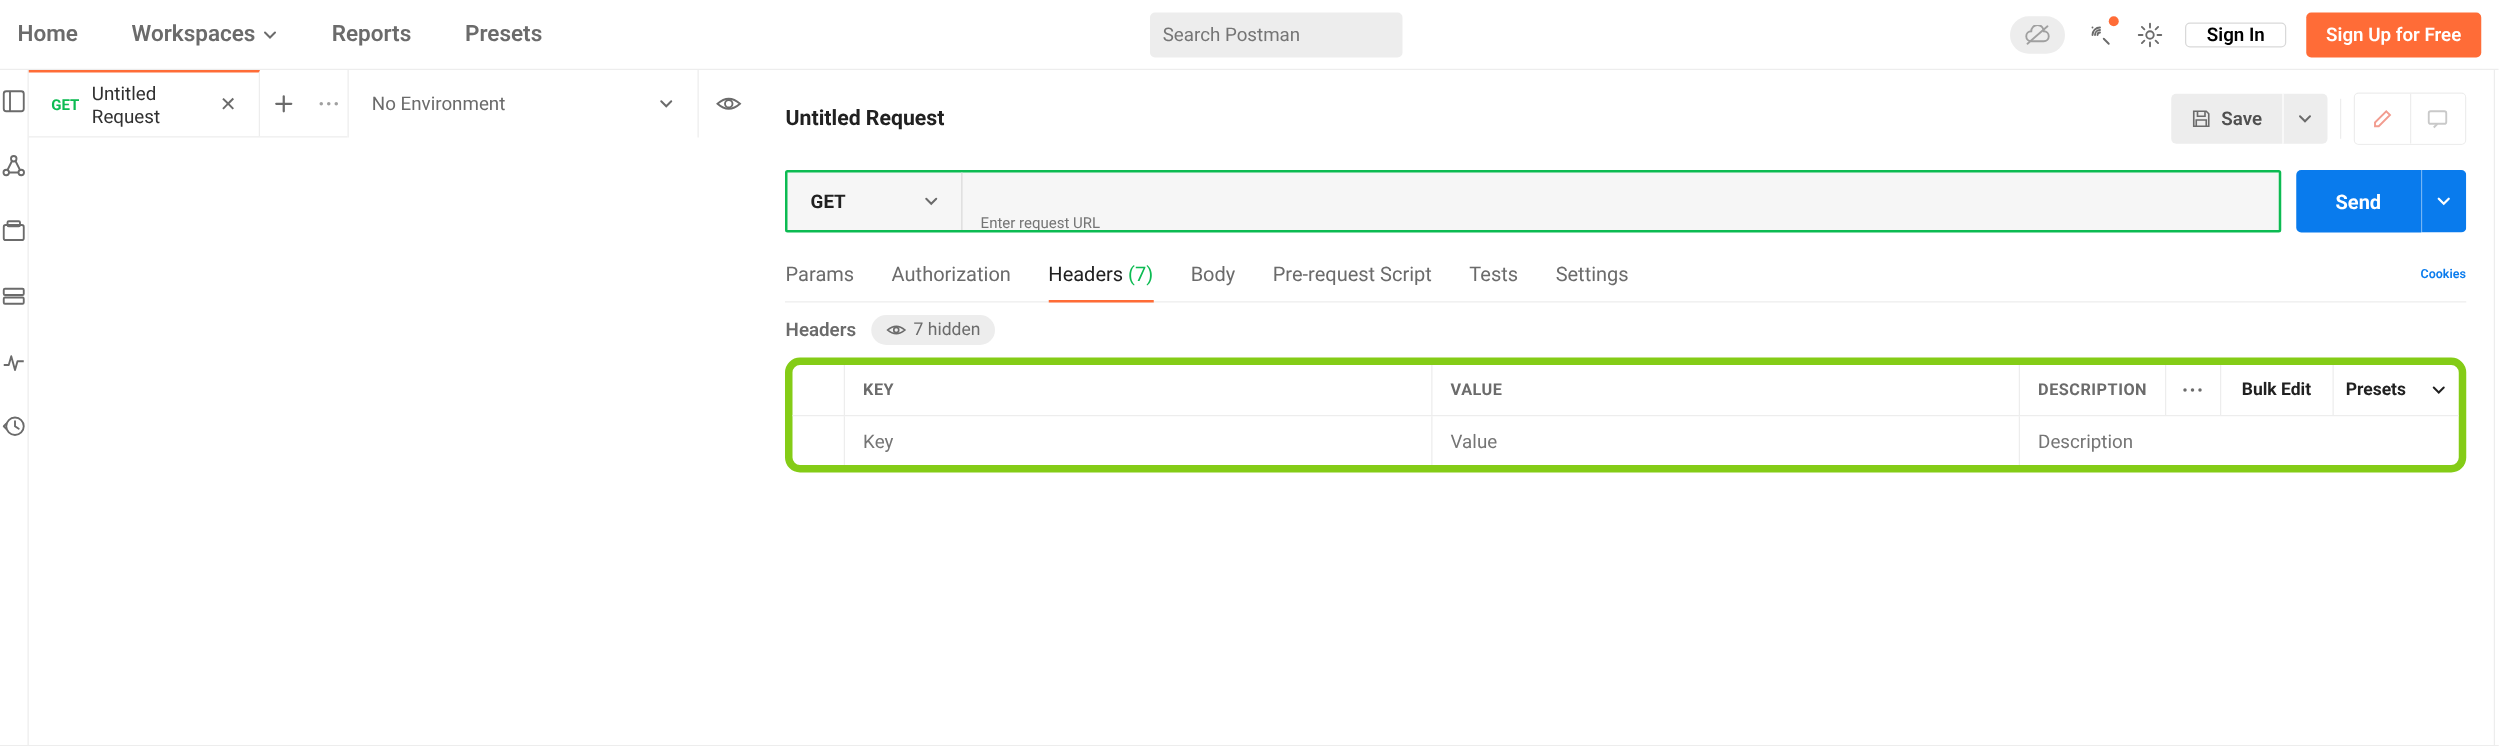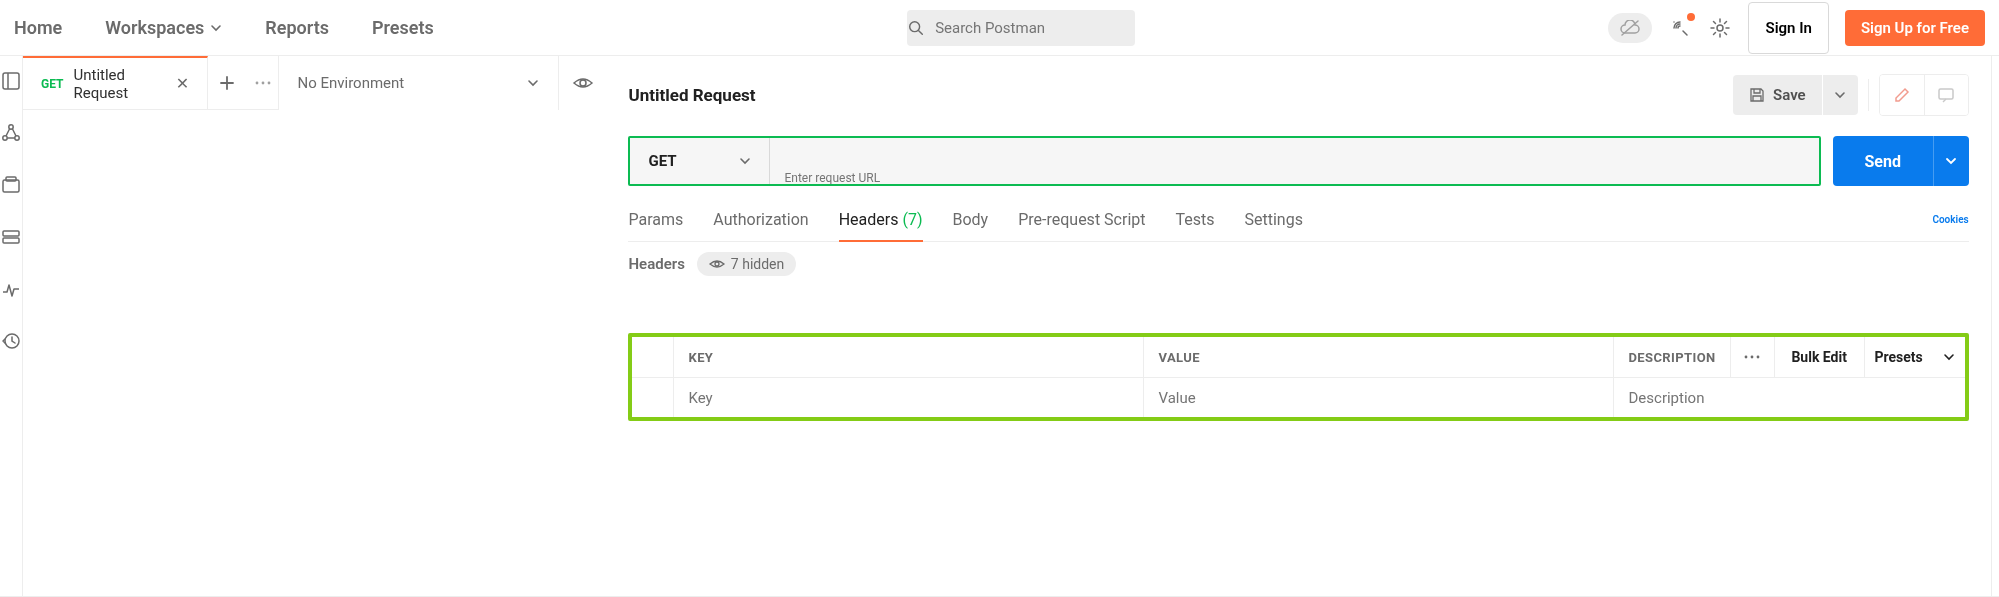--- a/index.html
+++ b/index.html
@@ -4,28 +4,28 @@
 <style>
 * { box-sizing: border-box; margin: 0; padding: 0; font-family: -apple-system, BlinkMacSystemFont, "Segoe UI", Roboto, sans-serif; }
 body { background: #fff; color: #212121; width: 1999px; height: 597px; overflow: hidden; }
 
 
 .topnav { display: flex; align-items: center; height: 56px; border-bottom: 1px solid #ededed; padding: 0 14px; }
 .topnav-left { display: flex; align-items: center; gap: 43px; }
 .nav-item { font-size: 18px; color: #6b6b6b; font-weight: 600; cursor: pointer; display: flex; align-items: center; gap: 6px; }
 .chev-down { width: 12px; height: 12px; }
 .topnav-center { flex:1; display:flex; justify-content:center; }
-.search-wrap { width: 228px; height: 36px; background:#ededed; border-radius:4px; display:flex; align-items:center; gap:10px; padding:0 0; color:#6b6b6b; font-size:15px; }
+.search-wrap { width: 202px; height: 36px; background:#ededed; border-radius:4px; display:flex; align-items:center; gap:10px; padding:0 0; color:#6b6b6b; font-size:15px; }
 .search-wrap svg { width:18px; height:18px; }
 .search-input { border:none; background:transparent; flex:1; font-size:15px; color:#6b6b6b; outline:none; }
 .topnav-right { display:flex; align-items:center; gap:16px; }
 .icon-pill { width:44px; height:30px; border-radius:16px; background:#ededed; display:flex; align-items:center; justify-content:center; }
 .icon-btn { width:24px; height:24px; display:flex; align-items:center; justify-content:center; color:#6b6b6b; position:relative; cursor:pointer; }
 .notif-dot { position:absolute; top:-3px; right:-3px; width:8px; height:8px; background:#ff6c37; border-radius:50%; }
-.signin-btn { height:52px; padding:0 16px; border:1px solid #d9d9d9; background:#fff; border-radius:4px; font-size:15px; font-weight:600; cursor:pointer; }
+.signin-btn { height:20px; padding:0 16px; border:1px solid #d9d9d9; background:#fff; border-radius:4px; font-size:15px; font-weight:600; cursor:pointer; }
 .signup-btn { height:36px; padding:0 16px; background:#ff6c37; color:#fff; border:none; border-radius:4px; font-size:15px; font-weight:600; cursor:pointer; }
 
 
 .workspace { display:flex; height: 54px; }
 .left-rail { width:48px; border-right:1px solid #ededed; display:flex; flex-direction:column; align-items:center; padding-top:14px; gap:30px; }
 .left-rail .rail-icon { width:22px; height:22px; color:#6b6b6b; cursor:pointer; }
 
 .tabs-area { flex:1; display:flex; align-items:center; border-bottom:1px solid #ededed; }
 .tab { height:100%; display:flex; align-items:center; gap:10px; padding:0 18px; border-right:1px solid #ededed; border-top:2px solid #ff6c37; position:relative; }
 .tab .method { color:#0cbb52; font-size:12px; font-weight:700; }
@@ -65,21 +65,21 @@
 .subtab { padding:12px 0; font-size:16px; color:#6b6b6b; cursor:pointer; position:relative; }
 .subtab.active { color:#212121; }
 .subtab.active::after { content:""; position:absolute; left:0; right:0; bottom:-1px; height:2px; background:#ff6c37; }
 .subtab .count { color:#0cbb52; }
 .cookies-link { color:#097bed; font-size:10px; font-weight:600; cursor:pointer; }
 
 .hidden-row { display:flex; align-items:center; gap:12px; padding:10px 0; }
 .hidden-label { font-size:15px; font-weight:600; color:#6b6b6b; }
 .hidden-badge { background:#ededed; border-radius:14px; padding:4px 12px; display:flex; align-items:center; gap:6px; color:#6b6b6b; font-size:14px; cursor:pointer; }
 
-.table { border:4px solid #84cc16; border-radius:2px;margin-top:47px; }
+.table { border:6px solid #84cc16; border-radius:12px; }
 .thead { display:flex; align-items:center; height:40px; }
 .th { padding:0 14px; font-size:13px; font-weight:700; color:#6b6b6b; letter-spacing:0.4px; }
 .col-check { width:42px; border-right:1px solid #ededed; height:100%; }
 .col-key { flex:0 0 470px; border-right:1px solid #ededed; height:100%; display:flex; align-items:center; }
 .col-val { flex:0 0 470px; border-right:1px solid #ededed; height:100%; display:flex; align-items:center; }
 .col-desc { flex:1; border-right:1px solid #ededed; height:100%; display:flex; align-items:center; }
 .col-more { width:44px; border-right:1px solid #ededed; height:100%; display:flex; align-items:center; justify-content:center; cursor:pointer; }
 .col-bulk { width:90px; border-right:1px solid #ededed; height:100%; display:flex; align-items:center; justify-content:center; font-size:14px; font-weight:700; cursor:pointer; }
 .col-presets { width:100px; height:100%; display:flex; align-items:center; justify-content:center; gap:20px; font-size:14px; font-weight:700; cursor:pointer; }
 .trow { display:flex; align-items:center; height:40px; border-top:1px solid #ededed; }

